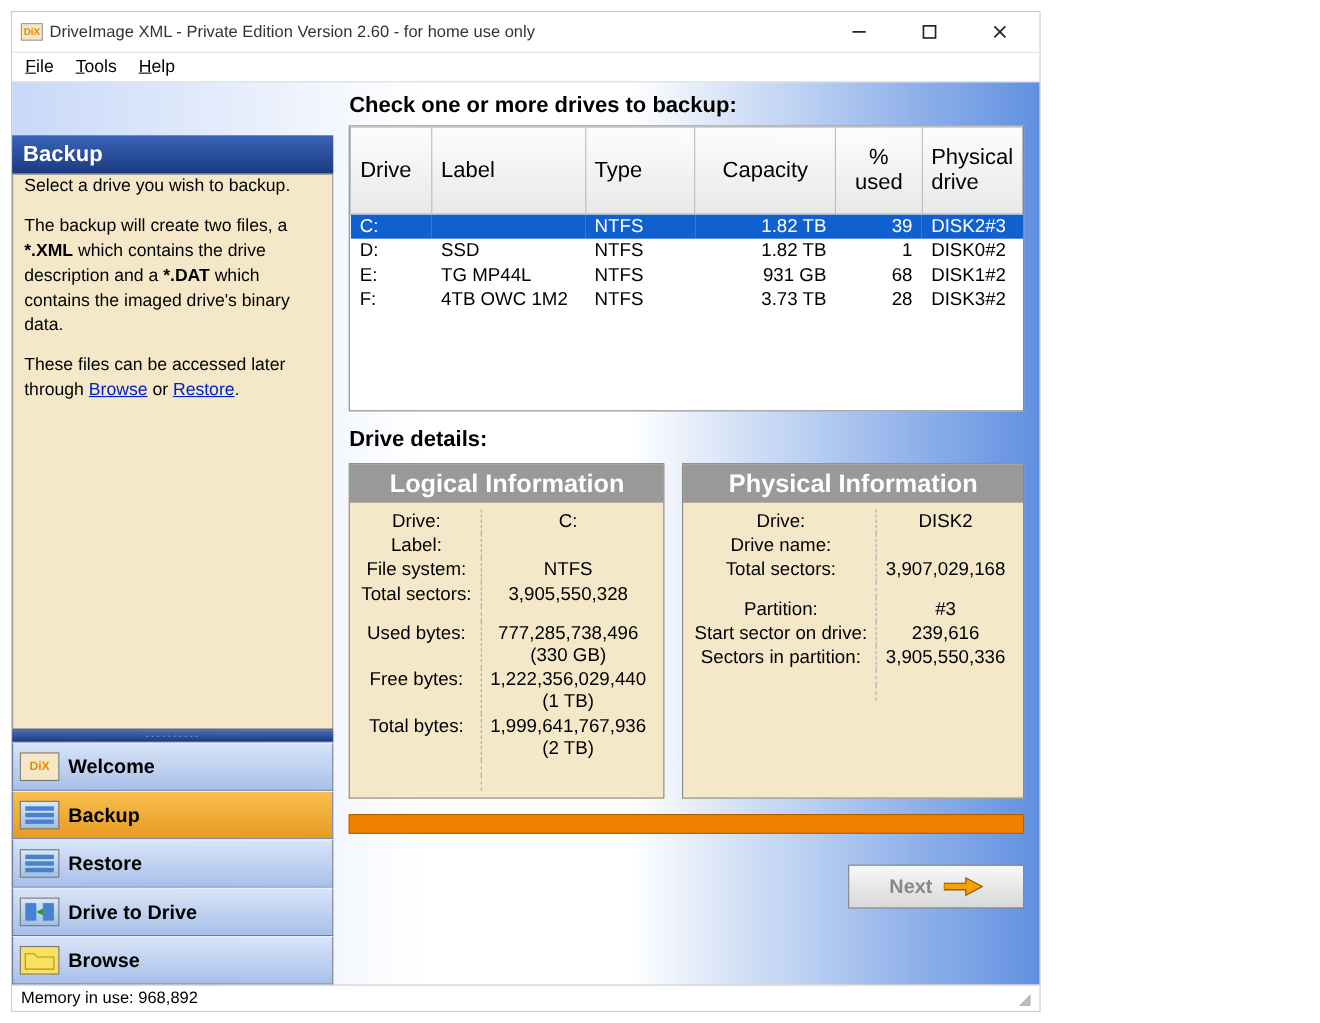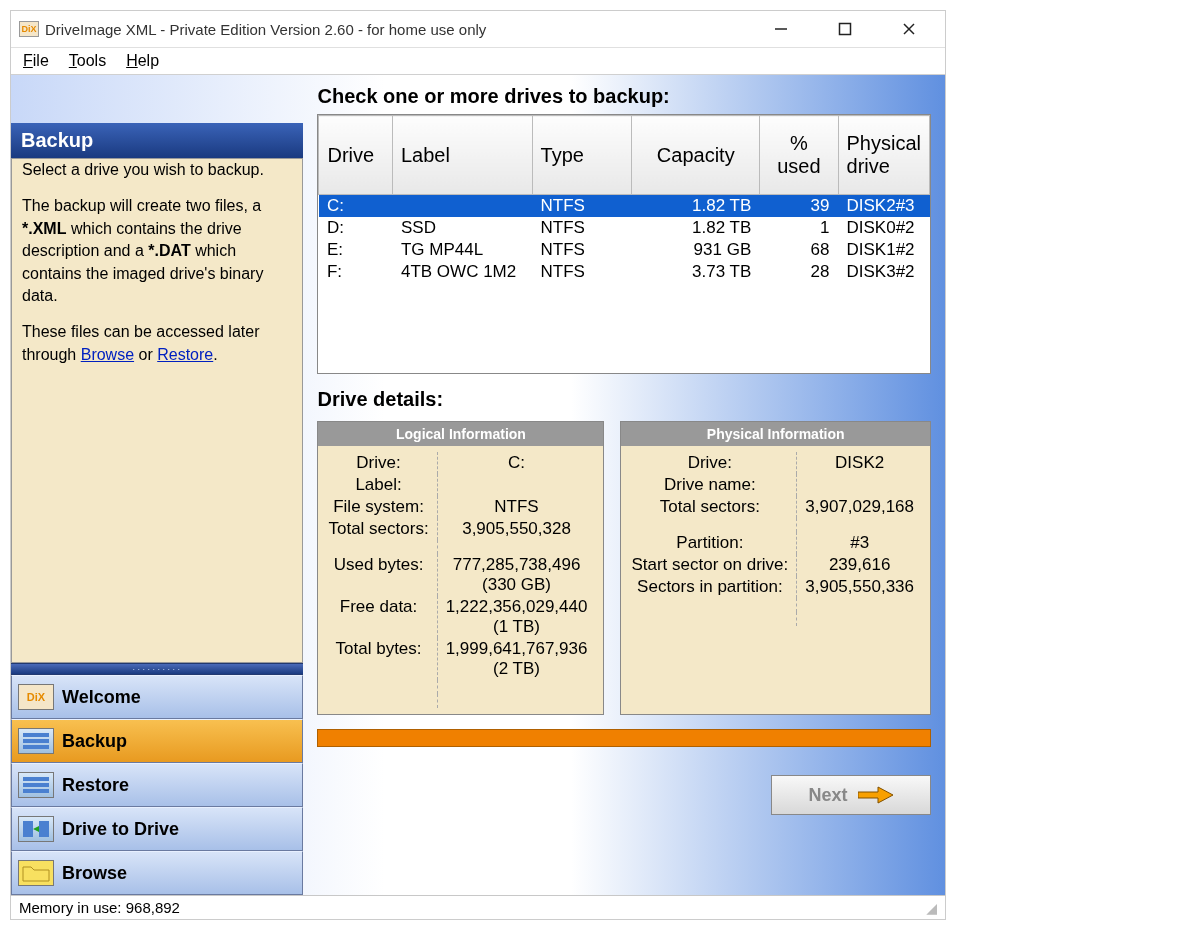--- a/index.html
+++ b/index.html
@@ -44,21 +44,21 @@
 .drive-table { border: 1px solid #888; background: #fff; height: 260px; overflow: auto; font-size: 17px; }
 .drive-table table { width: 100%; border-collapse: collapse; }
 .drive-table th { background: linear-gradient(to bottom, #fdfdfd, #e8e8e8); border: 1px solid #bbb; text-align: left; padding: 16px 8px; font-weight: normal; font-size: 20px; }
 .drive-table th.r { text-align: center; }
 .drive-table td { padding: 1px 8px; border-right: 1px solid transparent; }
 .drive-table td.r { text-align: right; }
 .drive-table tr.sel td { background: #1060d0; color: #fff; }
 
 .details-area { display: flex; gap: 16px; margin-top: 4px; }
 .panel { flex: 1; border: 1px solid #888; background: #f4e8c8; }
-.panel-head { background: #999; color: #fff; text-align: center; font-weight: bold; padding: 4px 0; font-size: 14px; }
+.panel-head { background: #999; color: #fff; text-align: center; font-weight: bold; padding: 4px 0; font-size: 23px; }
 .panel-body { padding: 6px 10px; font-size: 17px; text-align: center; }
 .panel-body table { border-collapse: collapse; }
 .panel-body td { padding: 1px 6px 1px 0; vertical-align: top; }
 .panel-body td.k { border-right: 1px dashed #aaa; padding-right: 8px; white-space: nowrap; }
 .panel-body td.v { padding-left: 8px; }
 .spacer-row td { height: 14px; }
 
 .progress { height: 18px; background: #f08000; border: 1px solid #b06000; margin-top: 14px; }
 
 .next-row { display: flex; justify-content: flex-end; margin-top: 28px; }
@@ -240,21 +240,21 @@
                   </tr>
               <tr class="spacer-row">
                     <td class="k"></td>
                     <td></td>
                   </tr>
               <tr>
                     <td class="k">Used bytes:</td>
                     <td class="v">777,285,738,496 (330 GB)</td>
                   </tr>
               <tr>
-                    <td class="k">Free data:</td>
+                    <td class="k">Free bytes:</td>
                     <td class="v">1,222,356,029,440 (1 TB)</td>
                   </tr>
               <tr>
                     <td class="k">Total bytes:</td>
                     <td class="v">1,999,641,767,936 (2 TB)</td>
                   </tr>
               <tr class="spacer-row">
                     <td class="k"></td>
                     <td></td>
                   </tr>

